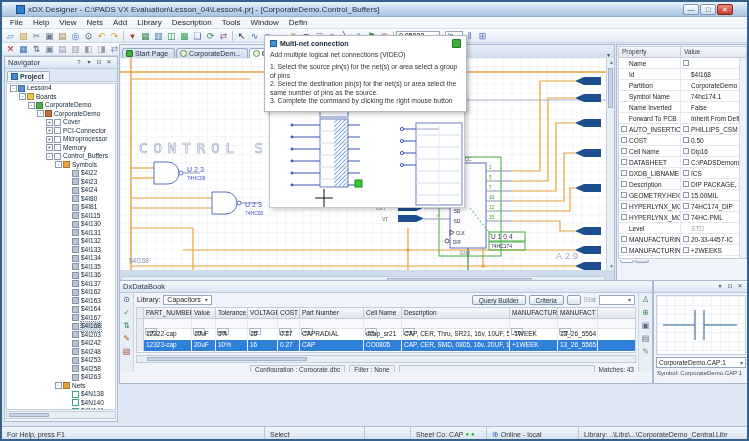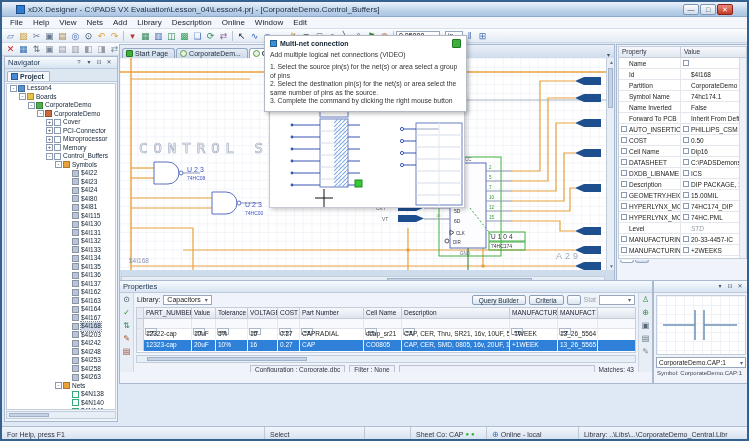--- a/index.html
+++ b/index.html
@@ -159,23 +159,23 @@
   </div>
 
   <div class="menubar">
     <span class="mitem">File</span>
       <span class="mitem">Help</span>
       <span class="mitem">View</span>
       <span class="mitem">Nets</span>
       <span class="mitem">Add</span>
       <span class="mitem">Library</span>
       <span class="mitem">Description</span>
-      <span class="mitem">Online</span>
+      <span class="mitem">Tools</span>
       <span class="mitem">Window</span>
-      <span class="mitem">Edit</span>
+      <span class="mitem">Defin</span>
   </div>
 
   <div class="toolbar" id="toolbar1">
     <span class="tbtn" style="color: rgb(85, 119, 187);">▱</span>
       <span class="tbtn" style="color: rgb(201, 160, 62);">▨</span>
       <span class="tbtn" style="color: rgb(102, 120, 143);">✂</span>
       <span class="tbtn" style="color: rgb(102, 120, 143);">▣</span>
       <span class="tbtn" style="color: rgb(169, 138, 74);">▤</span>
       <span class="tbtn" style="color: rgb(74, 111, 181);">◎</span>
       <span class="tbtn" style="color: rgb(51, 74, 102);">⊙</span>
@@ -776,21 +776,21 @@
       <div class="pvscroll"></div>
     </div>
     <div class="btabs">
       <span class="btab active"></span>
         <span class="btab"></span>
     </div>
   </div>
 
   <div class="panel" id="databook">
     <div class="phdr">
-      <span>Properties</span>
+      <span>DxDataBook</span>
     </div>
     <div class="dbbody">
       <div class="dbstrip">
         <span class="tbtn" style="color: rgb(51, 74, 102);">⊙</span>
           <span class="tbtn" style="color: rgb(42, 138, 42);">✓</span>
           <span class="tbtn" style="color: rgb(42, 138, 90);">⇅</span>
           <span class="tbtn" style="color: rgb(176, 90, 42);">✎</span>
           <span class="tbtn" style="color: rgb(160, 58, 42);">▤</span>
       </div>
       <div class="dbmain">

